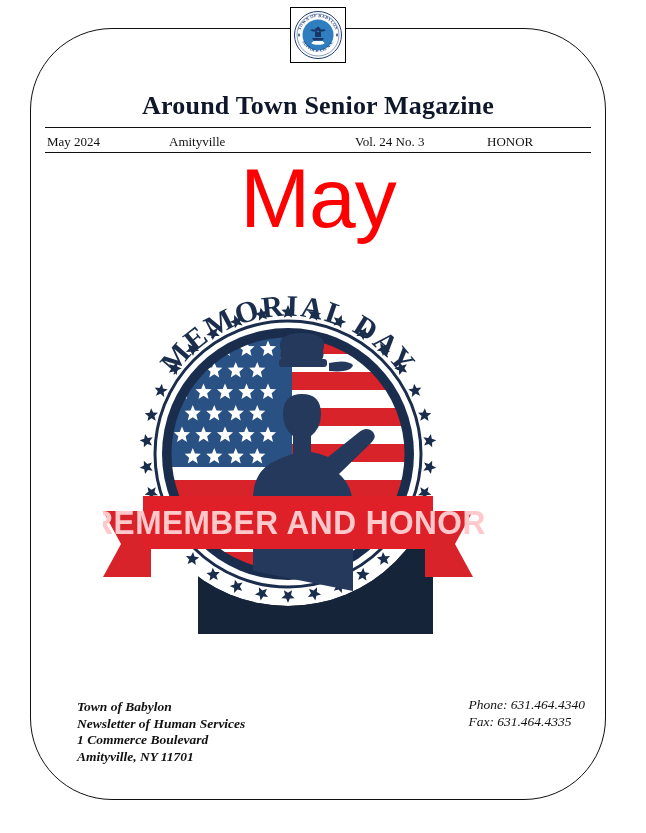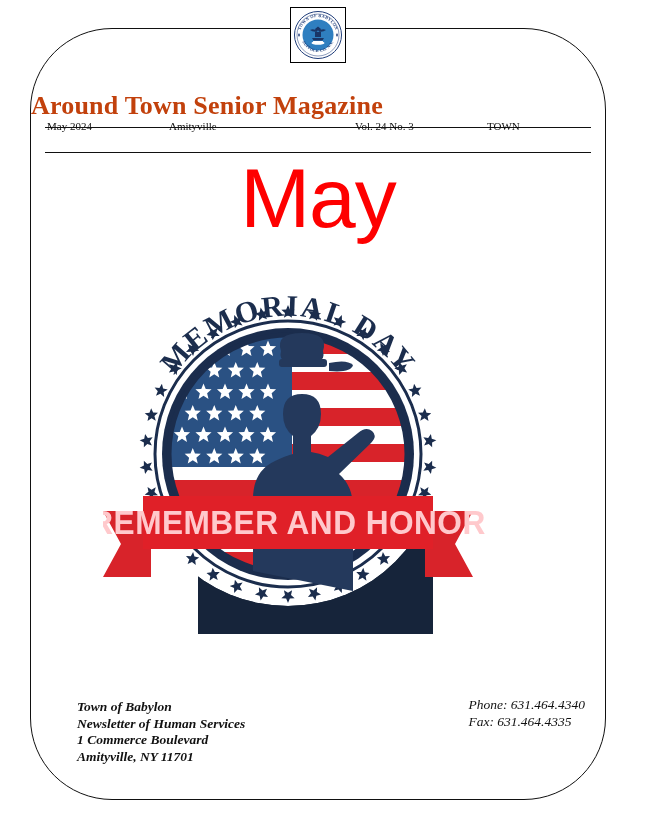--- a/index.html
+++ b/index.html
@@ -44,50 +44,50 @@
     justify-content: center;
   }
   #seal-wrap svg { display: block; }
 
   
   #masthead-title {
     position: absolute;
     top: 62px;
     left: 0;
     width: 100%;
-    text-align: left;
+    text-align: center;
     font-size: 26px;
     font-weight: bold;
     letter-spacing: .2px;
-    color: #c2410c;
+    color: #0f172a;
     font-family: "Liberation Serif", serif;
   }
   #rule-top {
     position: absolute;
     top: 98px;
     left: 14px;
     right: 14px;
     height: 0;
     border-top: 1.4px solid #111;
   }
   #rule-bottom {
     position: absolute;
     top: 123px;
     left: 14px;
     right: 14px;
     height: 0;
     border-top: 1.4px solid #111;
   }
   #infobar {
     position: absolute;
-    top: 87px;
+    top: 101px;
     left: 14px;
     right: 14px;
     height: 22px;
-    font-size: 11px;
+    font-size: 13px;
     color: #111;
   }
   #infobar span {
     position: absolute;
     top: 4px;
     white-space: nowrap;
   }
   .ib0 { left: 2px; }
   .ib1 { left: 124px; }
   .ib2 { left: 310px; }
@@ -181,21 +181,21 @@
   </div>
 
   <div id="masthead-title">Around Town Senior Magazine</div>
 
   <div id="rule-top"></div>
 
   <div id="infobar">
     <span class="ib0">May 2024</span>
     <span class="ib1">Amityville</span>
     <span class="ib2">Vol. 24 No. 3</span>
-    <span class="ib3">TOWN</span>
+    <span class="ib3">HONOR</span>
   </div>
 
   <div id="rule-bottom"></div>
 
   <div id="month">May</div>
 
   <div id="emblem">
     <svg width="430" height="390" viewBox="0 0 430 390" aria-hidden="true">
       <defs>
         <clipPath id="innerDisc">

